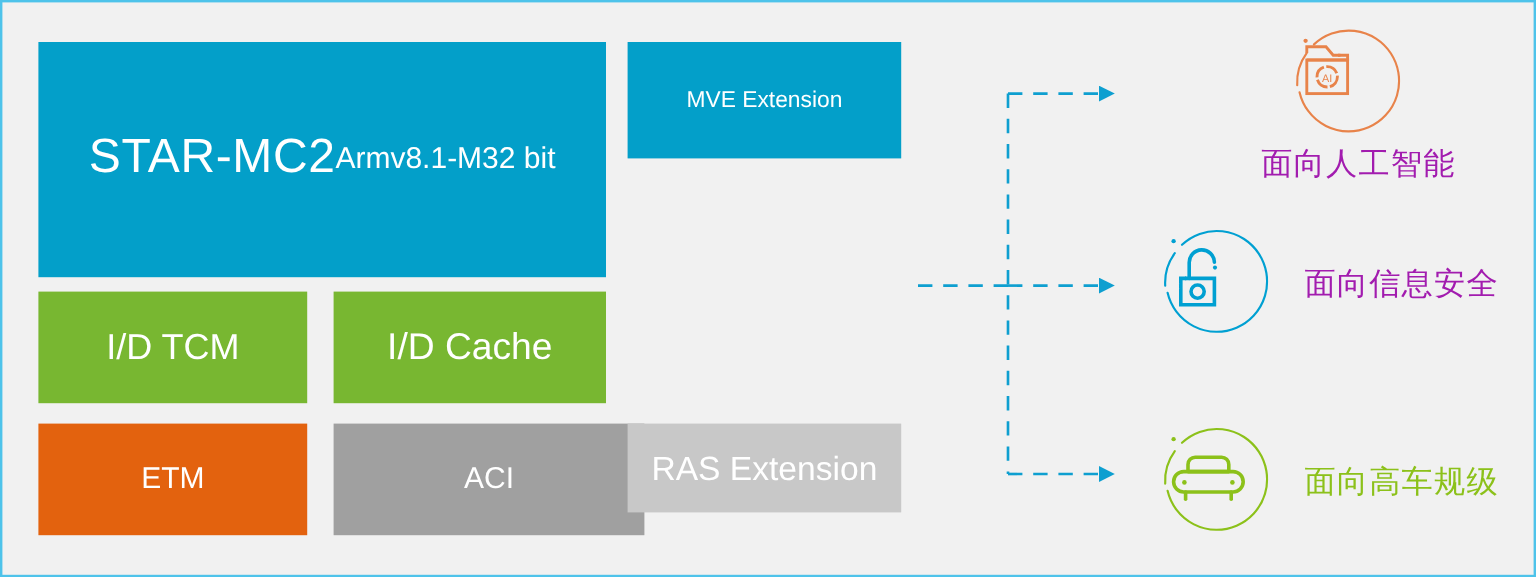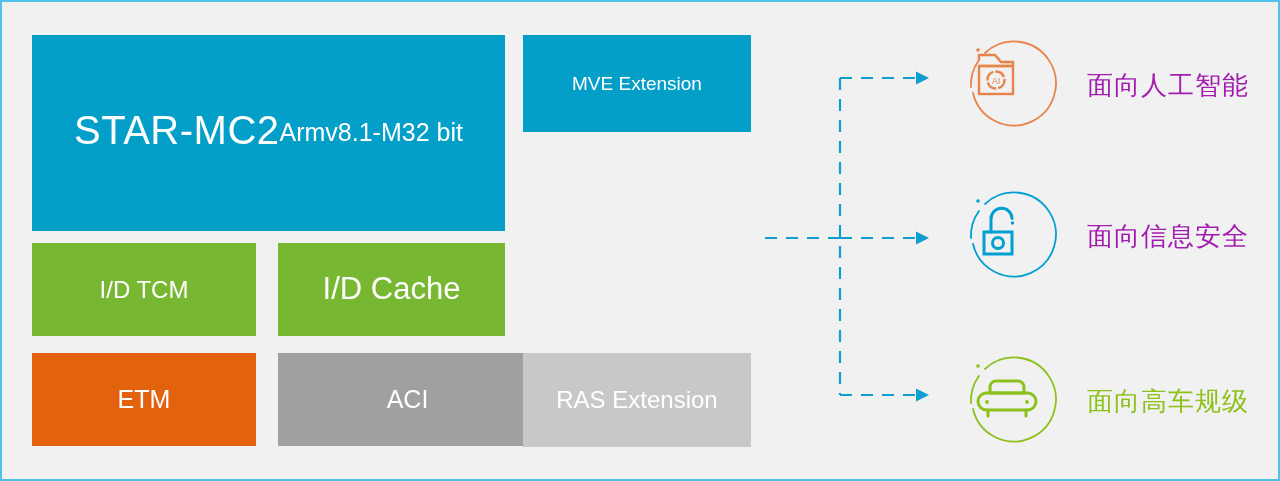--- a/index.html
+++ b/index.html
@@ -53,49 +53,49 @@
   #core-block {
     left: 30px;  top: 33px;  width: 473px; height: 196px;
   }
   #core-block .tile-title {
     font-size: 40px;
     letter-spacing: 0.5px;
     margin-bottom: 6px;
   }
 
   
-  #tile-idtcm   { left: 30px;  top: 241px; width: 224px; height: 93px; font-size: 24px; }
+  #tile-idtcm   { left: 30px;  top: 241px; width: 224px; height: 93px; font-size: 30px; }
   #tile-idcache { left: 276px; top: 241px; width: 227px; height: 93px; font-size: 31px; }
   #tile-etm     { left: 30px;  top: 351px; width: 224px; height: 93px; font-size: 25px; }
   #tile-aci     { left: 276px; top: 351px; width: 259px; height: 93px; font-size: 25px; }
 
   
   #tile-mve   { left: 521px; top: 33px;  width: 228px; height: 97px; font-size: 19px; }
   #tile-flp   { left: 521px; top: 145px; width: 228px; height: 89px; font-size: 24px; }
   #tile-tz    { left: 521px; top: 243px; width: 228px; height: 91px; font-size: 24px; }
-  #tile-ras   { left: 521px; top: 351px; width: 228px; height: 94px; font-size: 24px; }
+  #tile-ras   { left: 521px; top: 351px; width: 228px; height: 74px; font-size: 28px; }
 
   
   #connectors {
     position: absolute;
     left: 0; top: 0;
     width: 1280px; height: 481px;
     pointer-events: none;
   }
 
   
   .feature-row {
     position: absolute;
     left: 955px;
     width: 320px;
     height: 100px;
     display: flex;
     align-items: center;
   }
-  #feature-ai       { top: 33px; }
+  #feature-ai       { top: 17px; flex-direction: column; }
   #feature-security { top: 184px; }
   #feature-auto     { top: 349px; }
 
   .feature-icon {
     width: 100px;
     height: 100px;
     flex: 0 0 100px;
     position: relative;
   }
   .feature-label {

